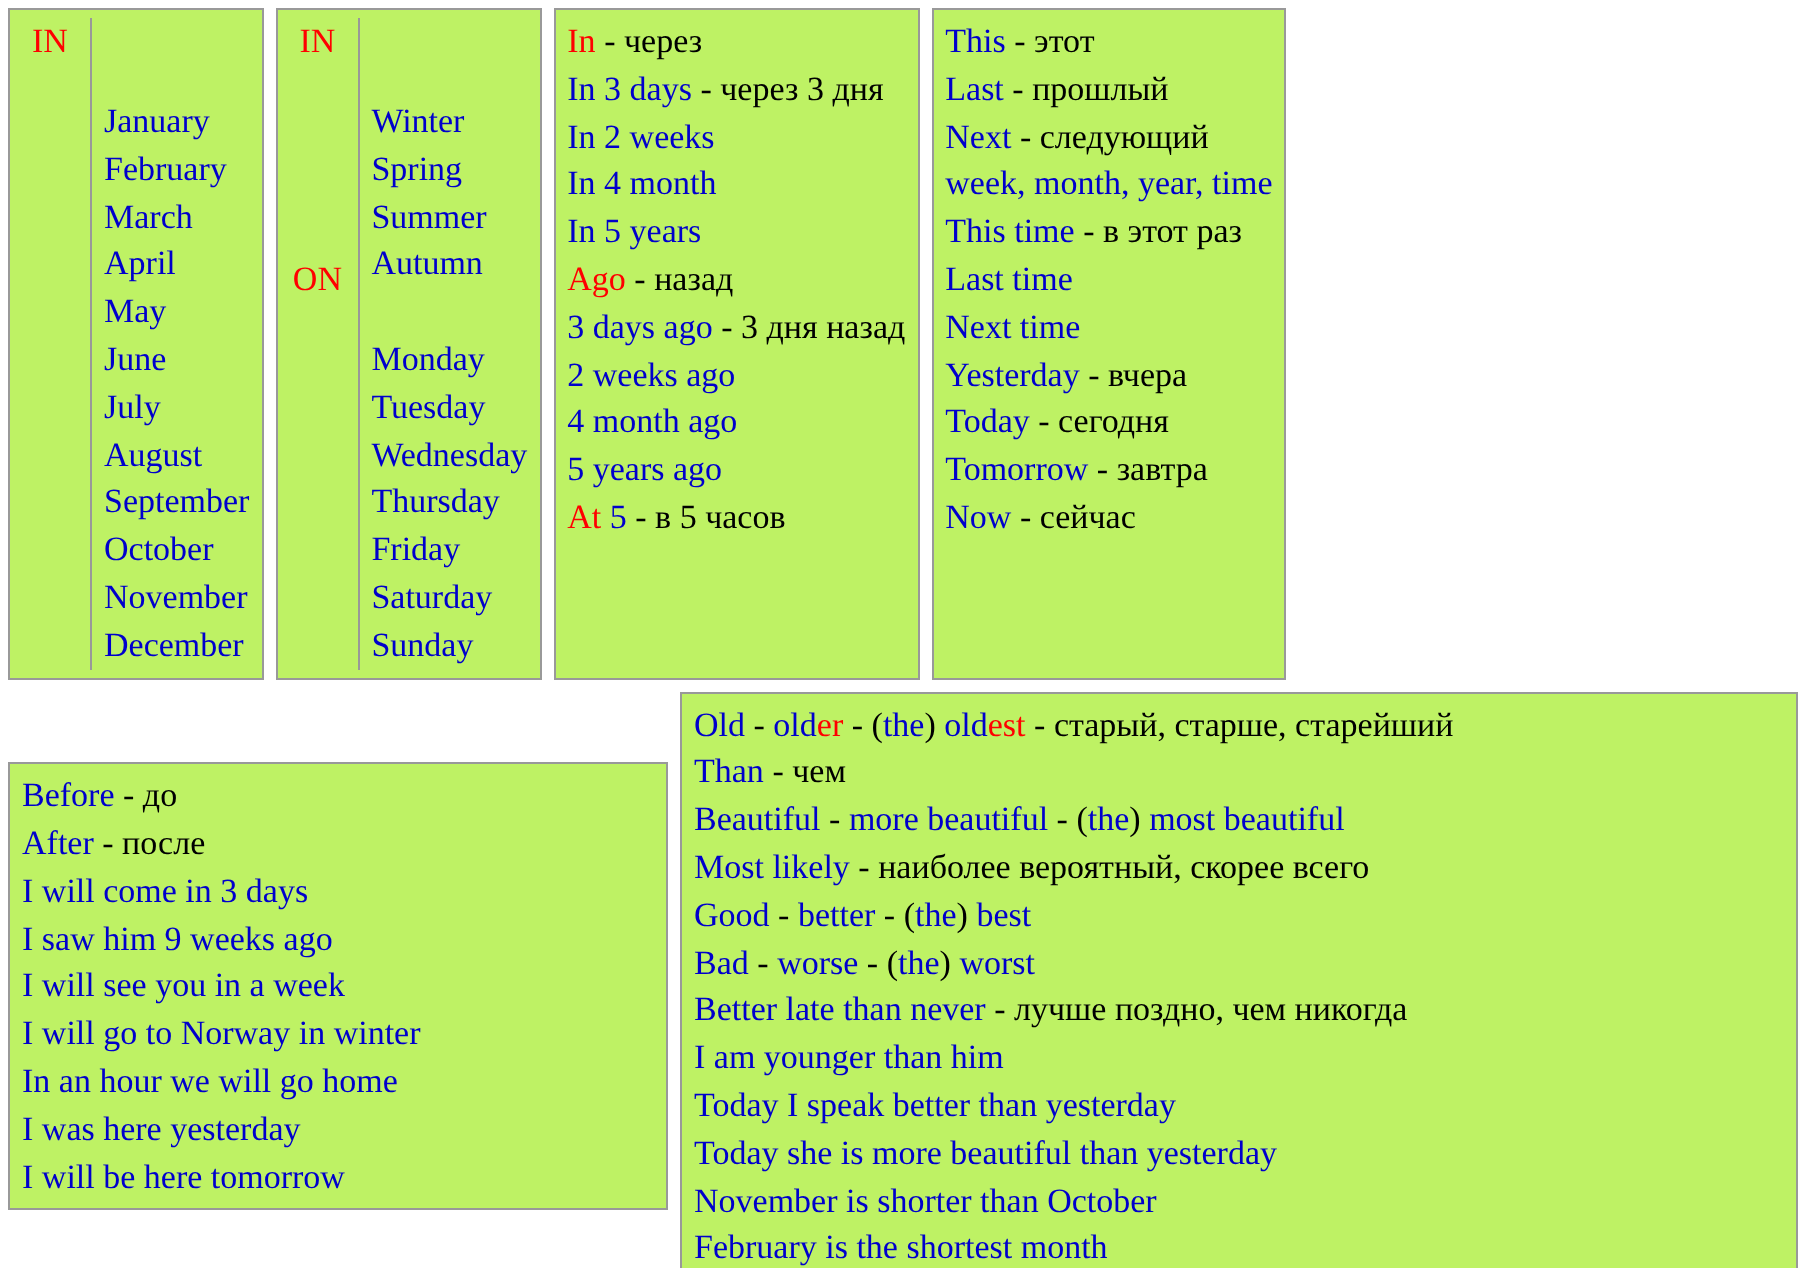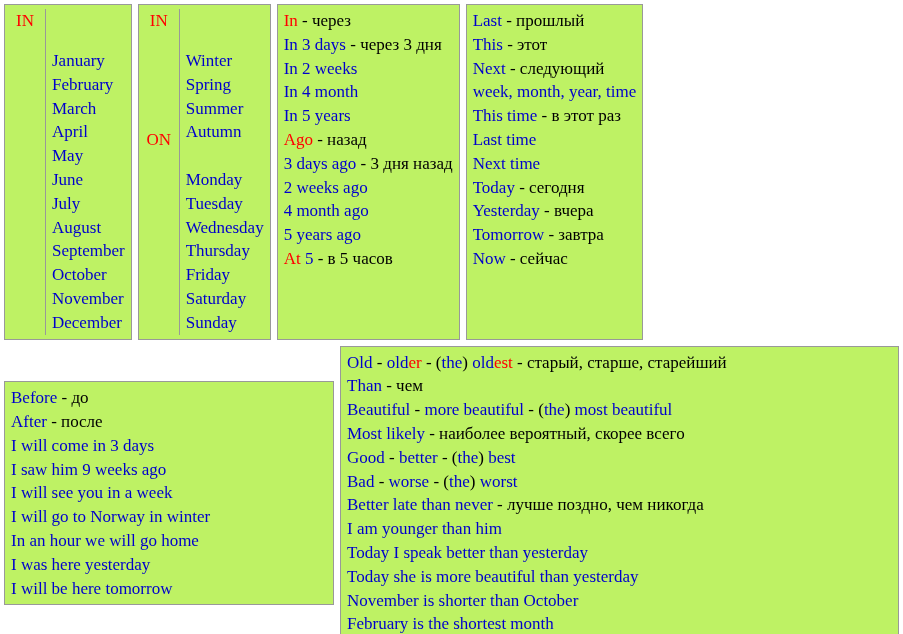--- a/index.html
+++ b/index.html
@@ -111,29 +111,29 @@
       <div class="line"><span class="blue">In 5 years</span></div>
       <div class="line"><span class="red">Ago</span><span> - назад</span></div>
       <div class="line"><span class="blue">3 days ago</span><span> - 3 дня назад</span></div>
       <div class="line"><span class="blue">2 weeks ago</span></div>
       <div class="line"><span class="blue">4 month ago</span></div>
       <div class="line"><span class="blue">5 years ago</span></div>
       <div class="line"><span class="red">At</span><span class="blue"> 5</span><span> - в 5 часов</span></div>
     </div>
 
   <div class="box" id="box4">
+      <div class="line"><span class="blue">This</span><span> - этот</span></div>
       <div class="line"><span class="blue">Last</span><span> - прошлый</span></div>
-      <div class="line"><span class="blue">This</span><span> - этот</span></div>
       <div class="line"><span class="blue">Next</span><span> - следующий</span></div>
       <div class="line"><span class="blue">week, month, year, time</span></div>
       <div class="line"><span class="blue">This time</span><span> - в этот раз</span></div>
       <div class="line"><span class="blue">Last time</span></div>
       <div class="line"><span class="blue">Next time</span></div>
+      <div class="line"><span class="blue">Yesterday</span><span> - вчера</span></div>
       <div class="line"><span class="blue">Today</span><span> - сегодня</span></div>
-      <div class="line"><span class="blue">Yesterday</span><span> - вчера</span></div>
       <div class="line"><span class="blue">Tomorrow</span><span> - завтра</span></div>
       <div class="line"><span class="blue">Now</span><span> - сейчас</span></div>
     </div>
 </div>
 
 <div class="row2">
 
   <div class="box box5" id="box5">
       <div class="line"><span class="blue">Before</span><span> - до</span></div>
       <div class="line"><span class="blue">After</span><span> - после</span></div>

